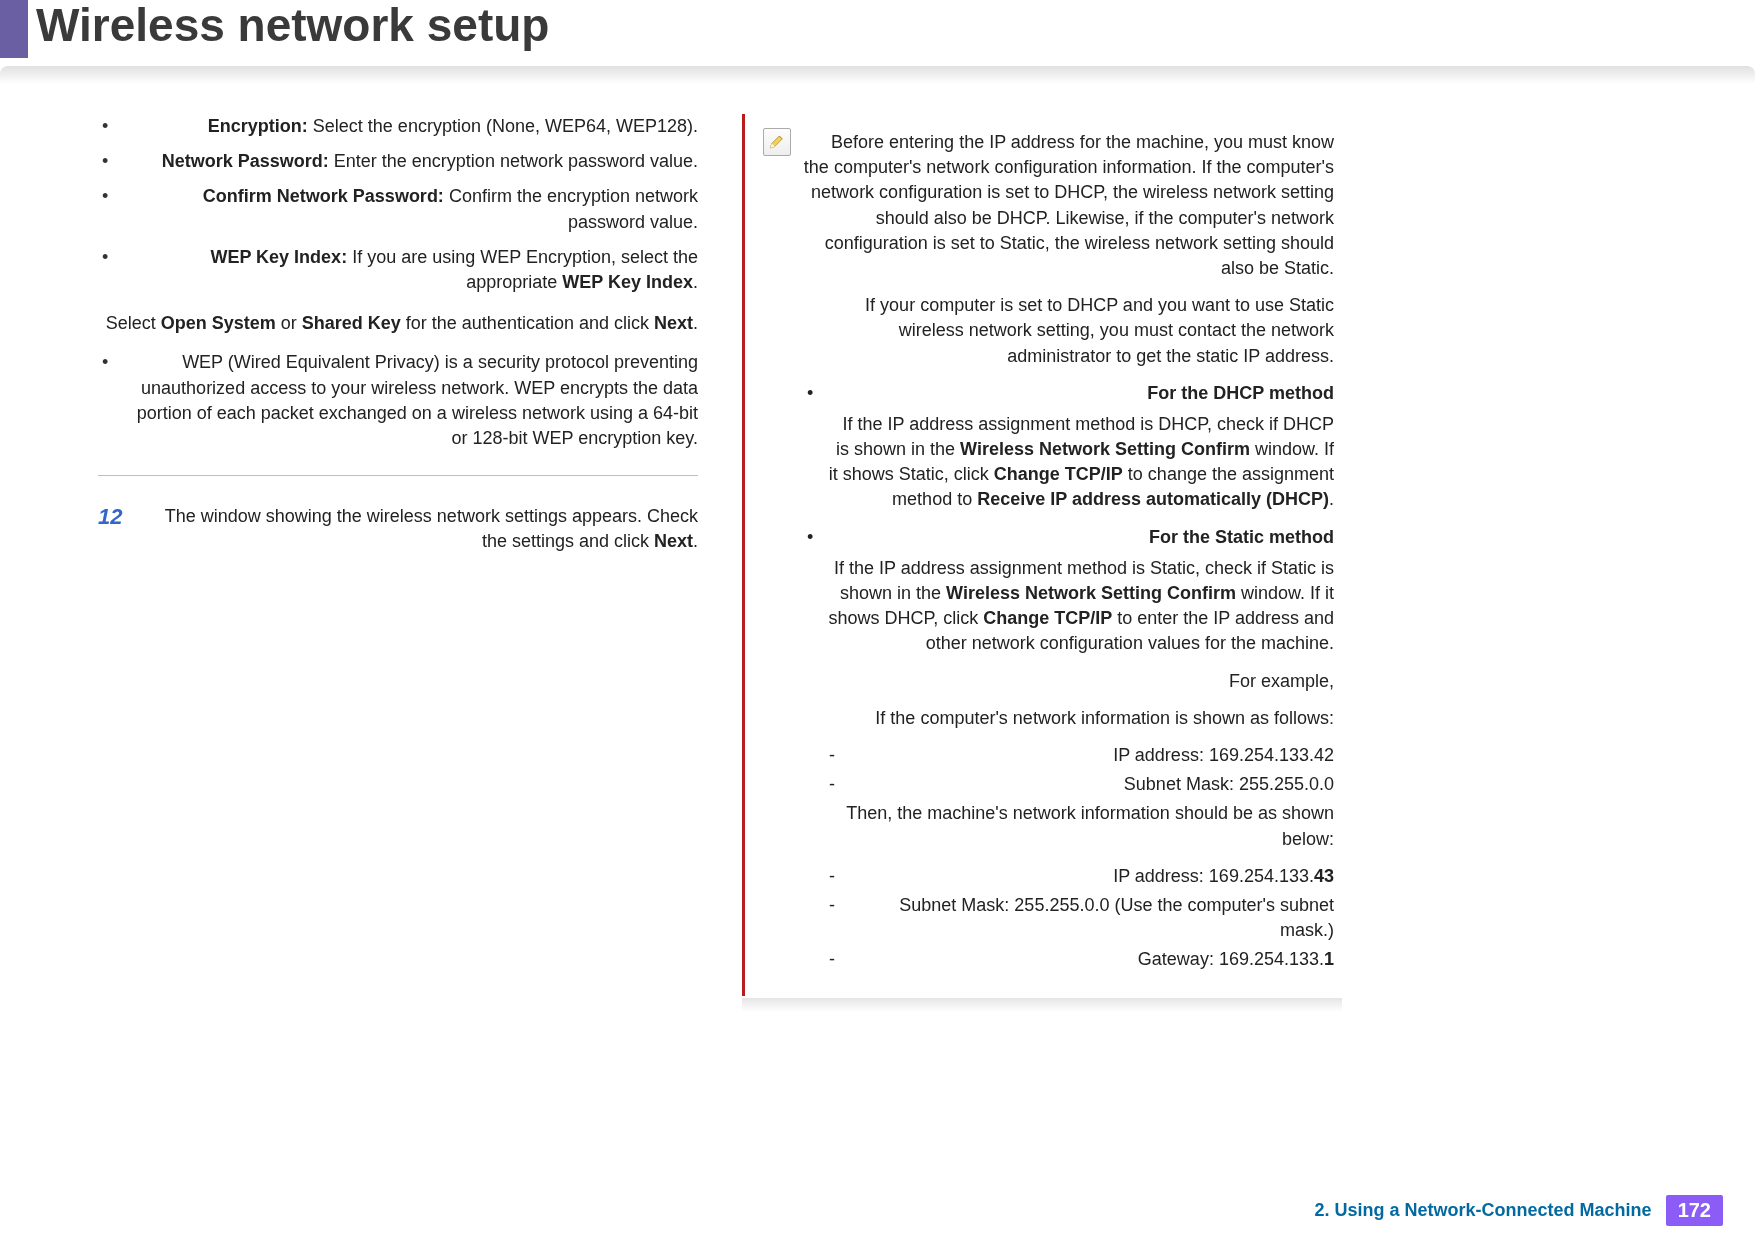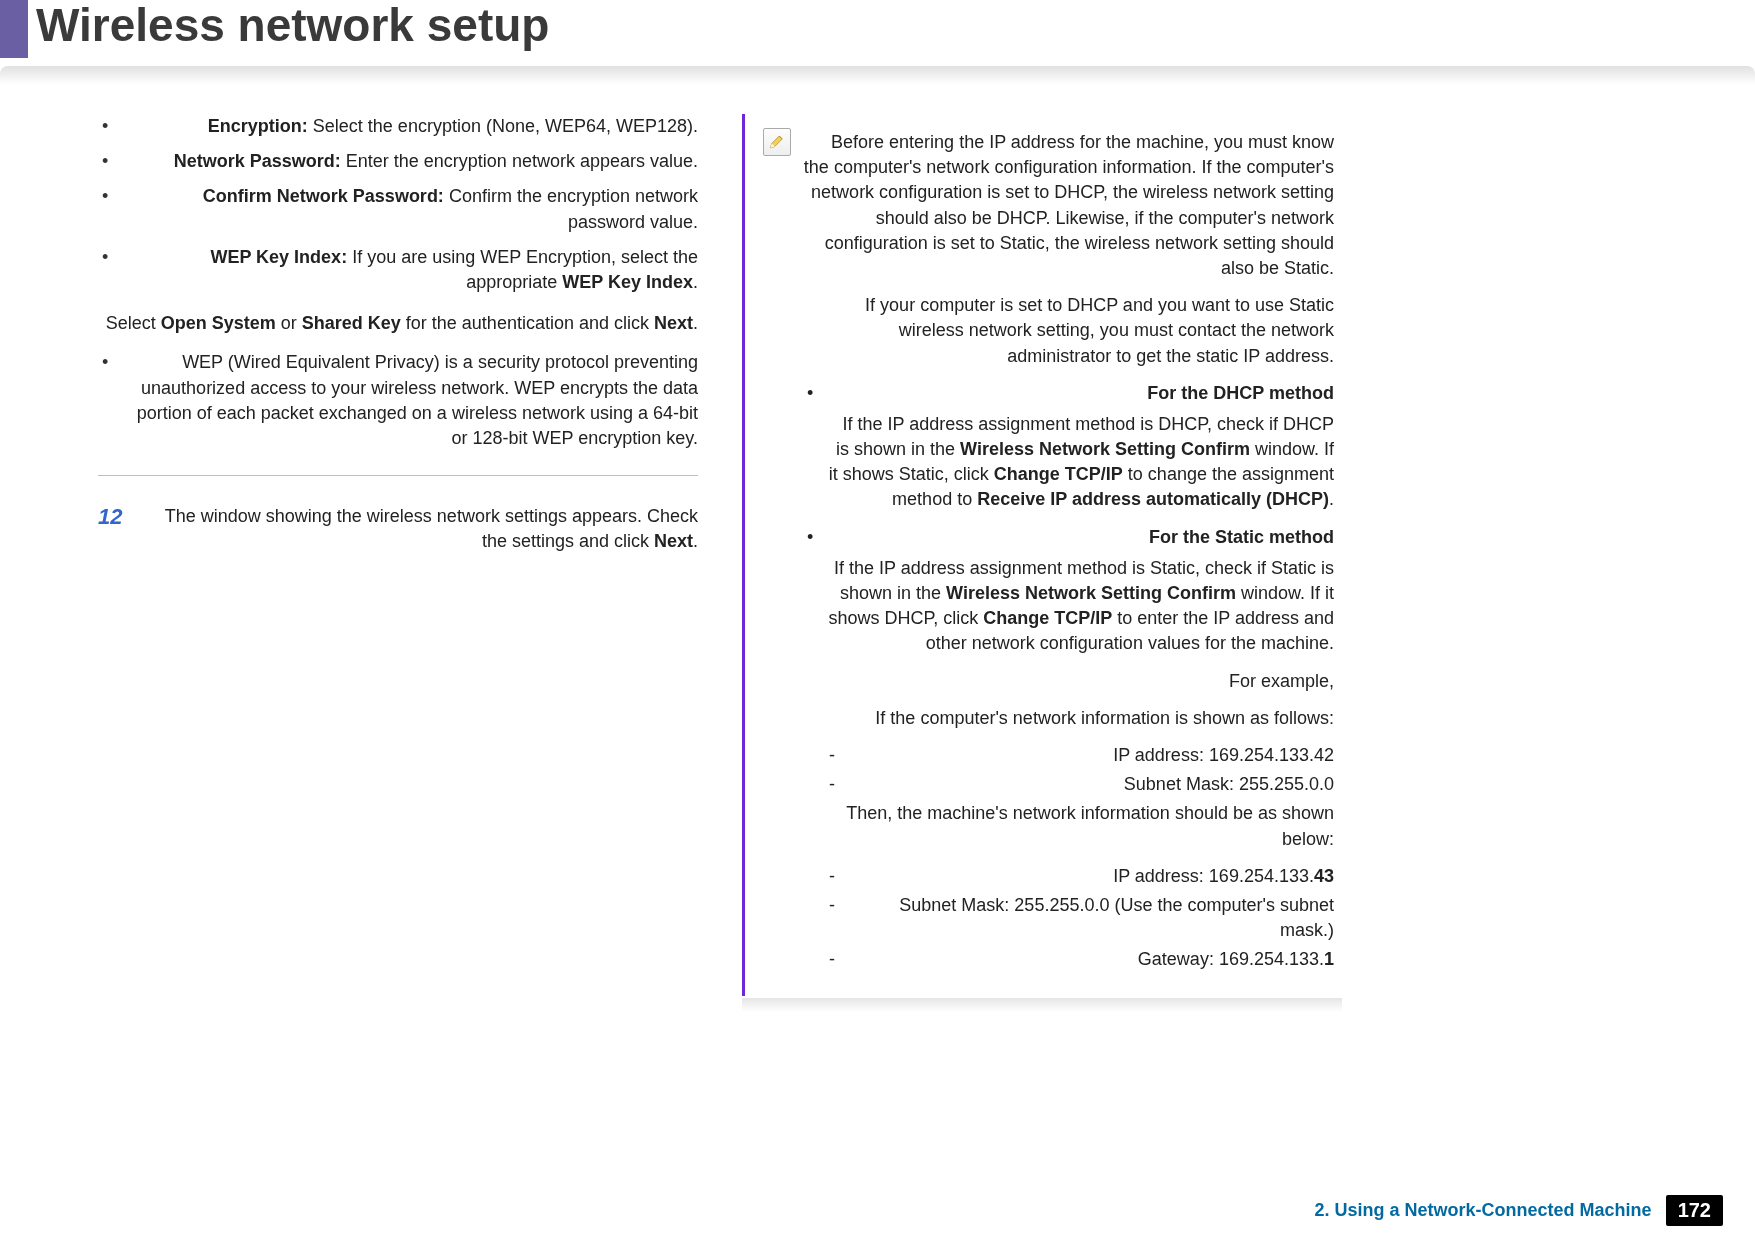--- a/index.html
+++ b/index.html
@@ -85,21 +85,21 @@
     font-weight: bold;
     font-size: 22px;
     line-height: 1;
     padding-top: 2px;
     font-style: italic;
   }
   .step-text { flex: 1; }
 
   .note-box {
     position: relative;
-    border-left: 3px solid #6d28d9;
+    border-left: 3px solid #b91c1c;
     padding: 16px 8px 20px 58px;
     margin-bottom: 6px;
     background: #fff;
   }
   .note-icon {
     position: absolute;
     left: 18px;
     top: 14px;
     width: 28px;
     height: 28px;
@@ -134,21 +134,21 @@
     display: flex;
     align-items: center;
     gap: 14px;
   }
   .footer-chapter {
     color: #0369a1;
     font-weight: bold;
     font-size: 18px;
   }
   .footer-page {
-    background: #000000;
+    background: #8b5cf6;
     color: #fff;
     font-weight: bold;
     font-size: 20px;
     padding: 4px 12px;
     border-radius: 2px;
   }
 </style>
 </head>
 <body>
 
@@ -161,21 +161,21 @@
 <div class="columns">
 
   <div class="col">
     <ul class="top-bullets">
       <li>
         <b>Encryption:</b>
         <span>Select the encryption (None, WEP64, WEP128).</span>
       </li>
       <li>
         <b>Network Password:</b>
-        <span>Enter the encryption network appears value.</span>
+        <span>Enter the encryption network password value.</span>
       </li>
       <li>
         <b>Confirm Network Password:</b>
         <span>Confirm the encryption network password value.</span>
       </li>
       <li>
         <b>WEP Key Index:</b>
         <span>If you are using WEP Encryption, select the appropriate </span><b>WEP Key Index</b><span>.</span>
       </li>
     </ul>

